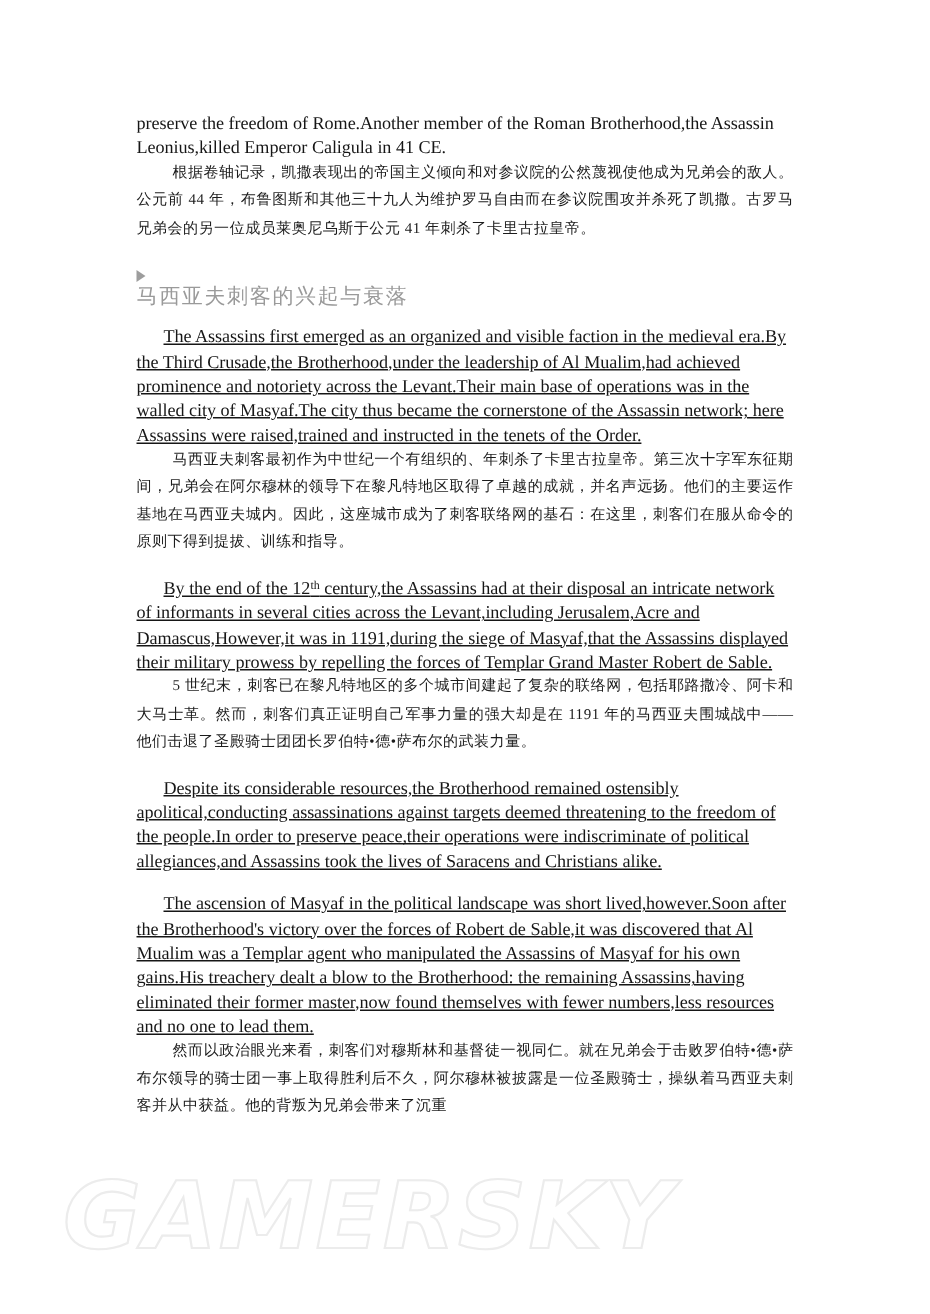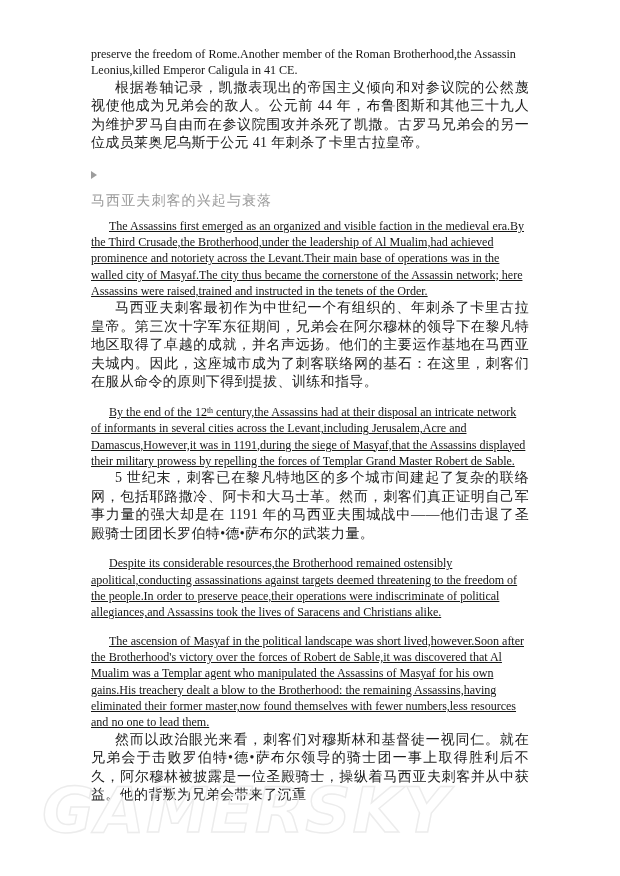--- a/index.html
+++ b/index.html
@@ -22,41 +22,41 @@
     position: absolute;
     left: 0; top: 0;
     width: 620px;
     height: 876px;
     background: #ffffff;
   }
 
   #content {
     position: absolute;
     left: 91px;
-    top: 46px;
+    top: 74px;
     width: 438px;
   }
 
   
   .p-en {
     font-family: "Liberation Serif", "DejaVu Serif", serif;
     font-size: 12.1px;
     line-height: 16.35px;
     color: #161616;
     text-align: left;
     margin: 0;
     letter-spacing: -0.05px;
     word-spacing: 0.1px;
   }
   .p-en.indent { text-indent: 18px; text-decoration: underline; }
 
   
   .p-cn {
     font-family: "Liberation Serif", "DejaVu Serif", serif;
-    font-size: 14px;
+    font-size: 10px;
     line-height: 18.5px;
     color: #1c1c1c;
     text-align: justify;
     text-justify: inter-character;
     margin: 0;
     text-indent: 24px;
     letter-spacing: 0.35px;
   }
 
   
@@ -90,21 +90,21 @@
     display: inline-block;
     flex: 0 0 auto;
     margin-top: 1px;
   }
   .head-cn {
     font-family: "Liberation Serif", "DejaVu Serif", serif;
     font-size: 14px;
     line-height: 20px;
     color: #9a9a9a;
     letter-spacing: 1.1px;
-    margin-top: 12px;
+    margin-top: 1px;
   }
 
   sup.ord {
     font-size: 0.66em;
     vertical-align: 0.42em;
     line-height: 0;
   }
 
   
   #watermark {

